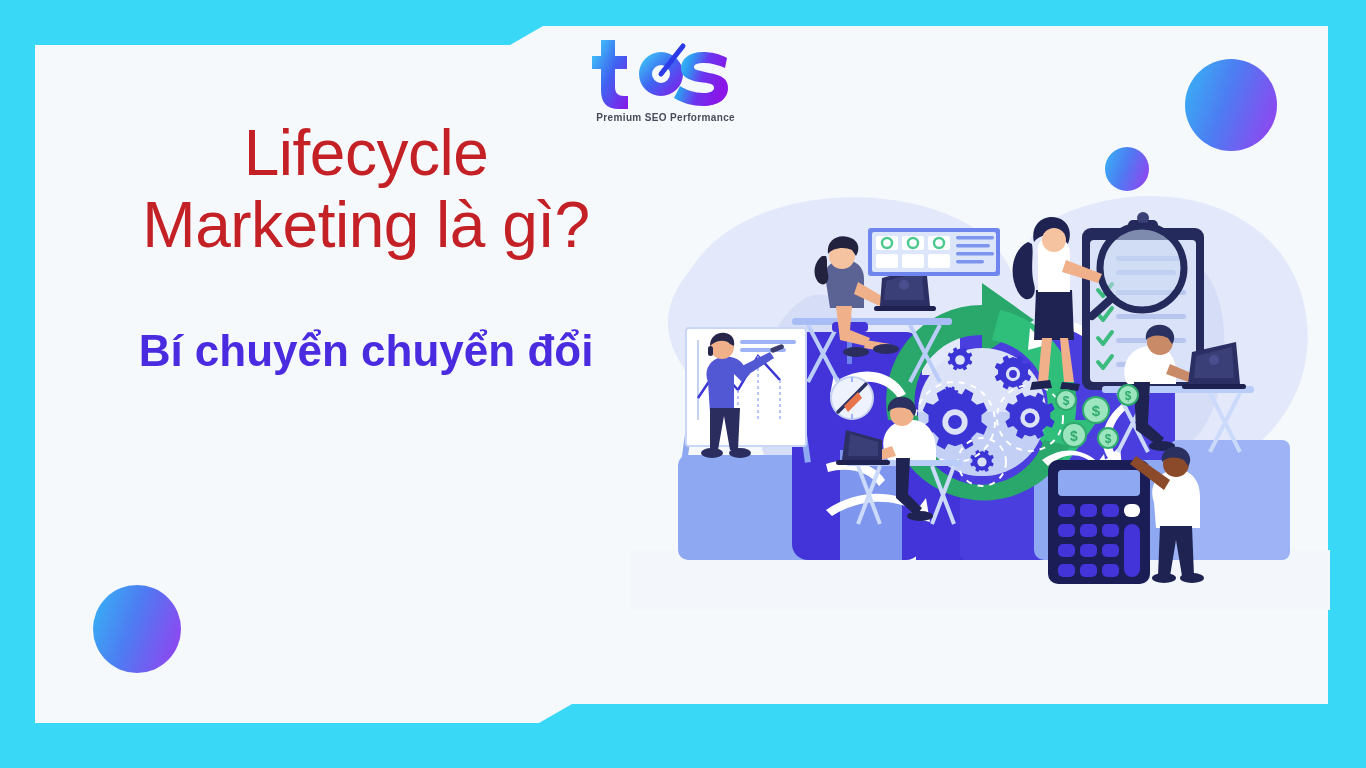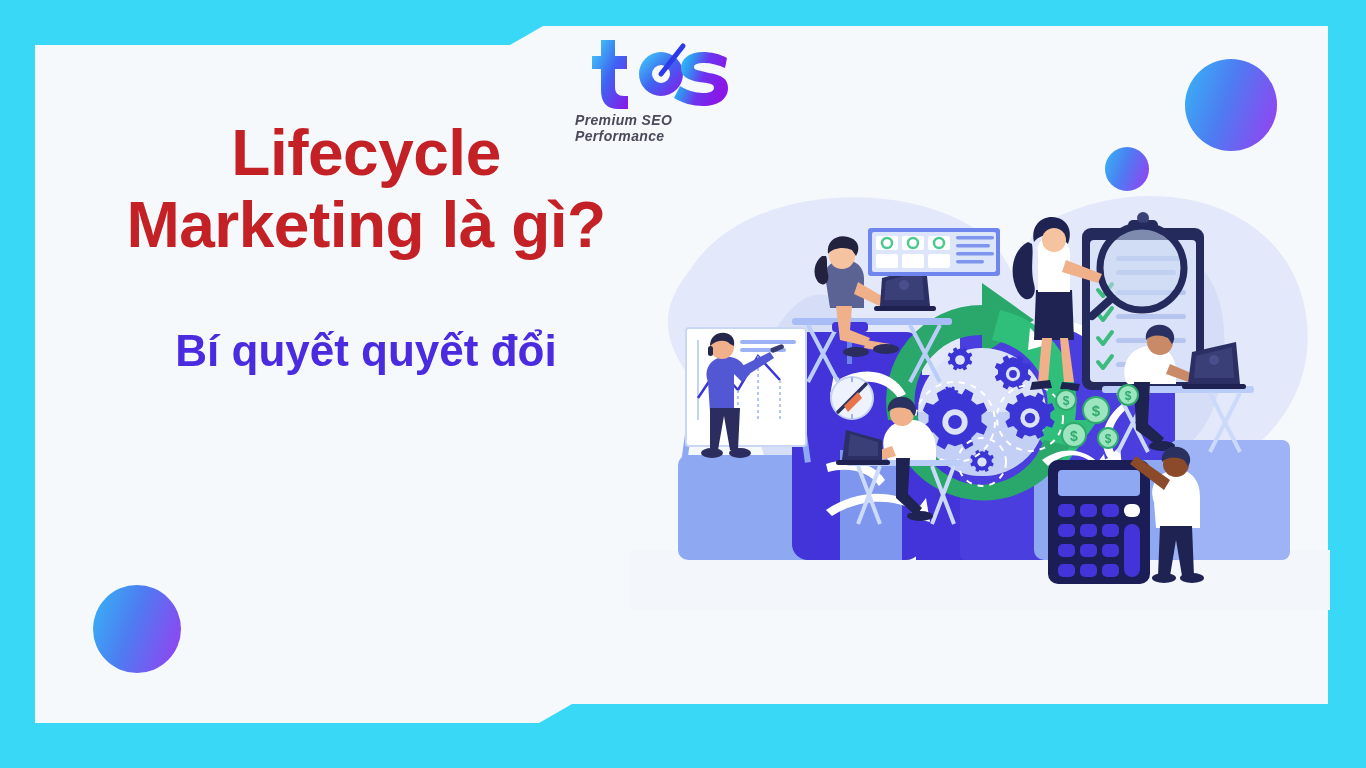--- a/index.html
+++ b/index.html
@@ -30,36 +30,36 @@
   #circle-bottom    { left:93px;   top:585px; width:88px;  height:88px; }
 
   
   #text-block {
     position:absolute; left:36px; top:118px; width:660px;
     text-align:center;
     z-index:5;
   }
   #headline {
     color:#C42126;
-    font-size:64px; font-weight:bold; line-height:1.12;
+    font-size:64px; font-weight:normal; line-height:1.12;
     letter-spacing:-0.5px;
     text-shadow:0 0 2px rgba(255,255,255,.6);
   }
   #subheadline {
     margin-top:62px;
     color:#4B2BE0;
     font-size:44px; font-weight:bold; line-height:1.28;
   }
 
   
   #logo { position:absolute; left:575px; top:32px; width:160px; text-align:center; z-index:6; }
   #logo svg { display:block; }
   #logo-tagline {
-    margin-top:2px; font-size:14px; font-weight:bold; letter-spacing:.35px;
-    color:#4A4A5A; text-align:left;font-style:italic;
+    margin-top:2px; font-size:10px; font-weight:bold; letter-spacing:.35px;
+    color:#4A4A5A; text-align:right;
   }
 
   
   #illustration { position:absolute; left:630px; top:150px; width:700px; height:460px; }
   #illustration svg { display:block; width:700px; height:460px; }
 </style>
 </head>
 <body>
 
 <div id="card"></div>
@@ -95,21 +95,21 @@
   </svg>
   <div id="logo-tagline">Premium SEO Performance</div>
 </div>
 
 <div id="text-block">
   <div id="headline">
     <div>Lifecycle</div>
     <div>Marketing là gì?</div>
   </div>
   <div id="subheadline">
-    <div>Bí quyết quyết đổi</div>
+    <div>Bí chuyển chuyển đổi</div>
   </div>
 </div>
 
 <div id="illustration">
 <svg viewBox="0 0 700 460" xmlns="http://www.w3.org/2000/svg">
   <defs>
     <clipPath id="clipAll">
           <rect x="0" y="0" width="700" height="460"></rect>
         </clipPath>
   </defs>

